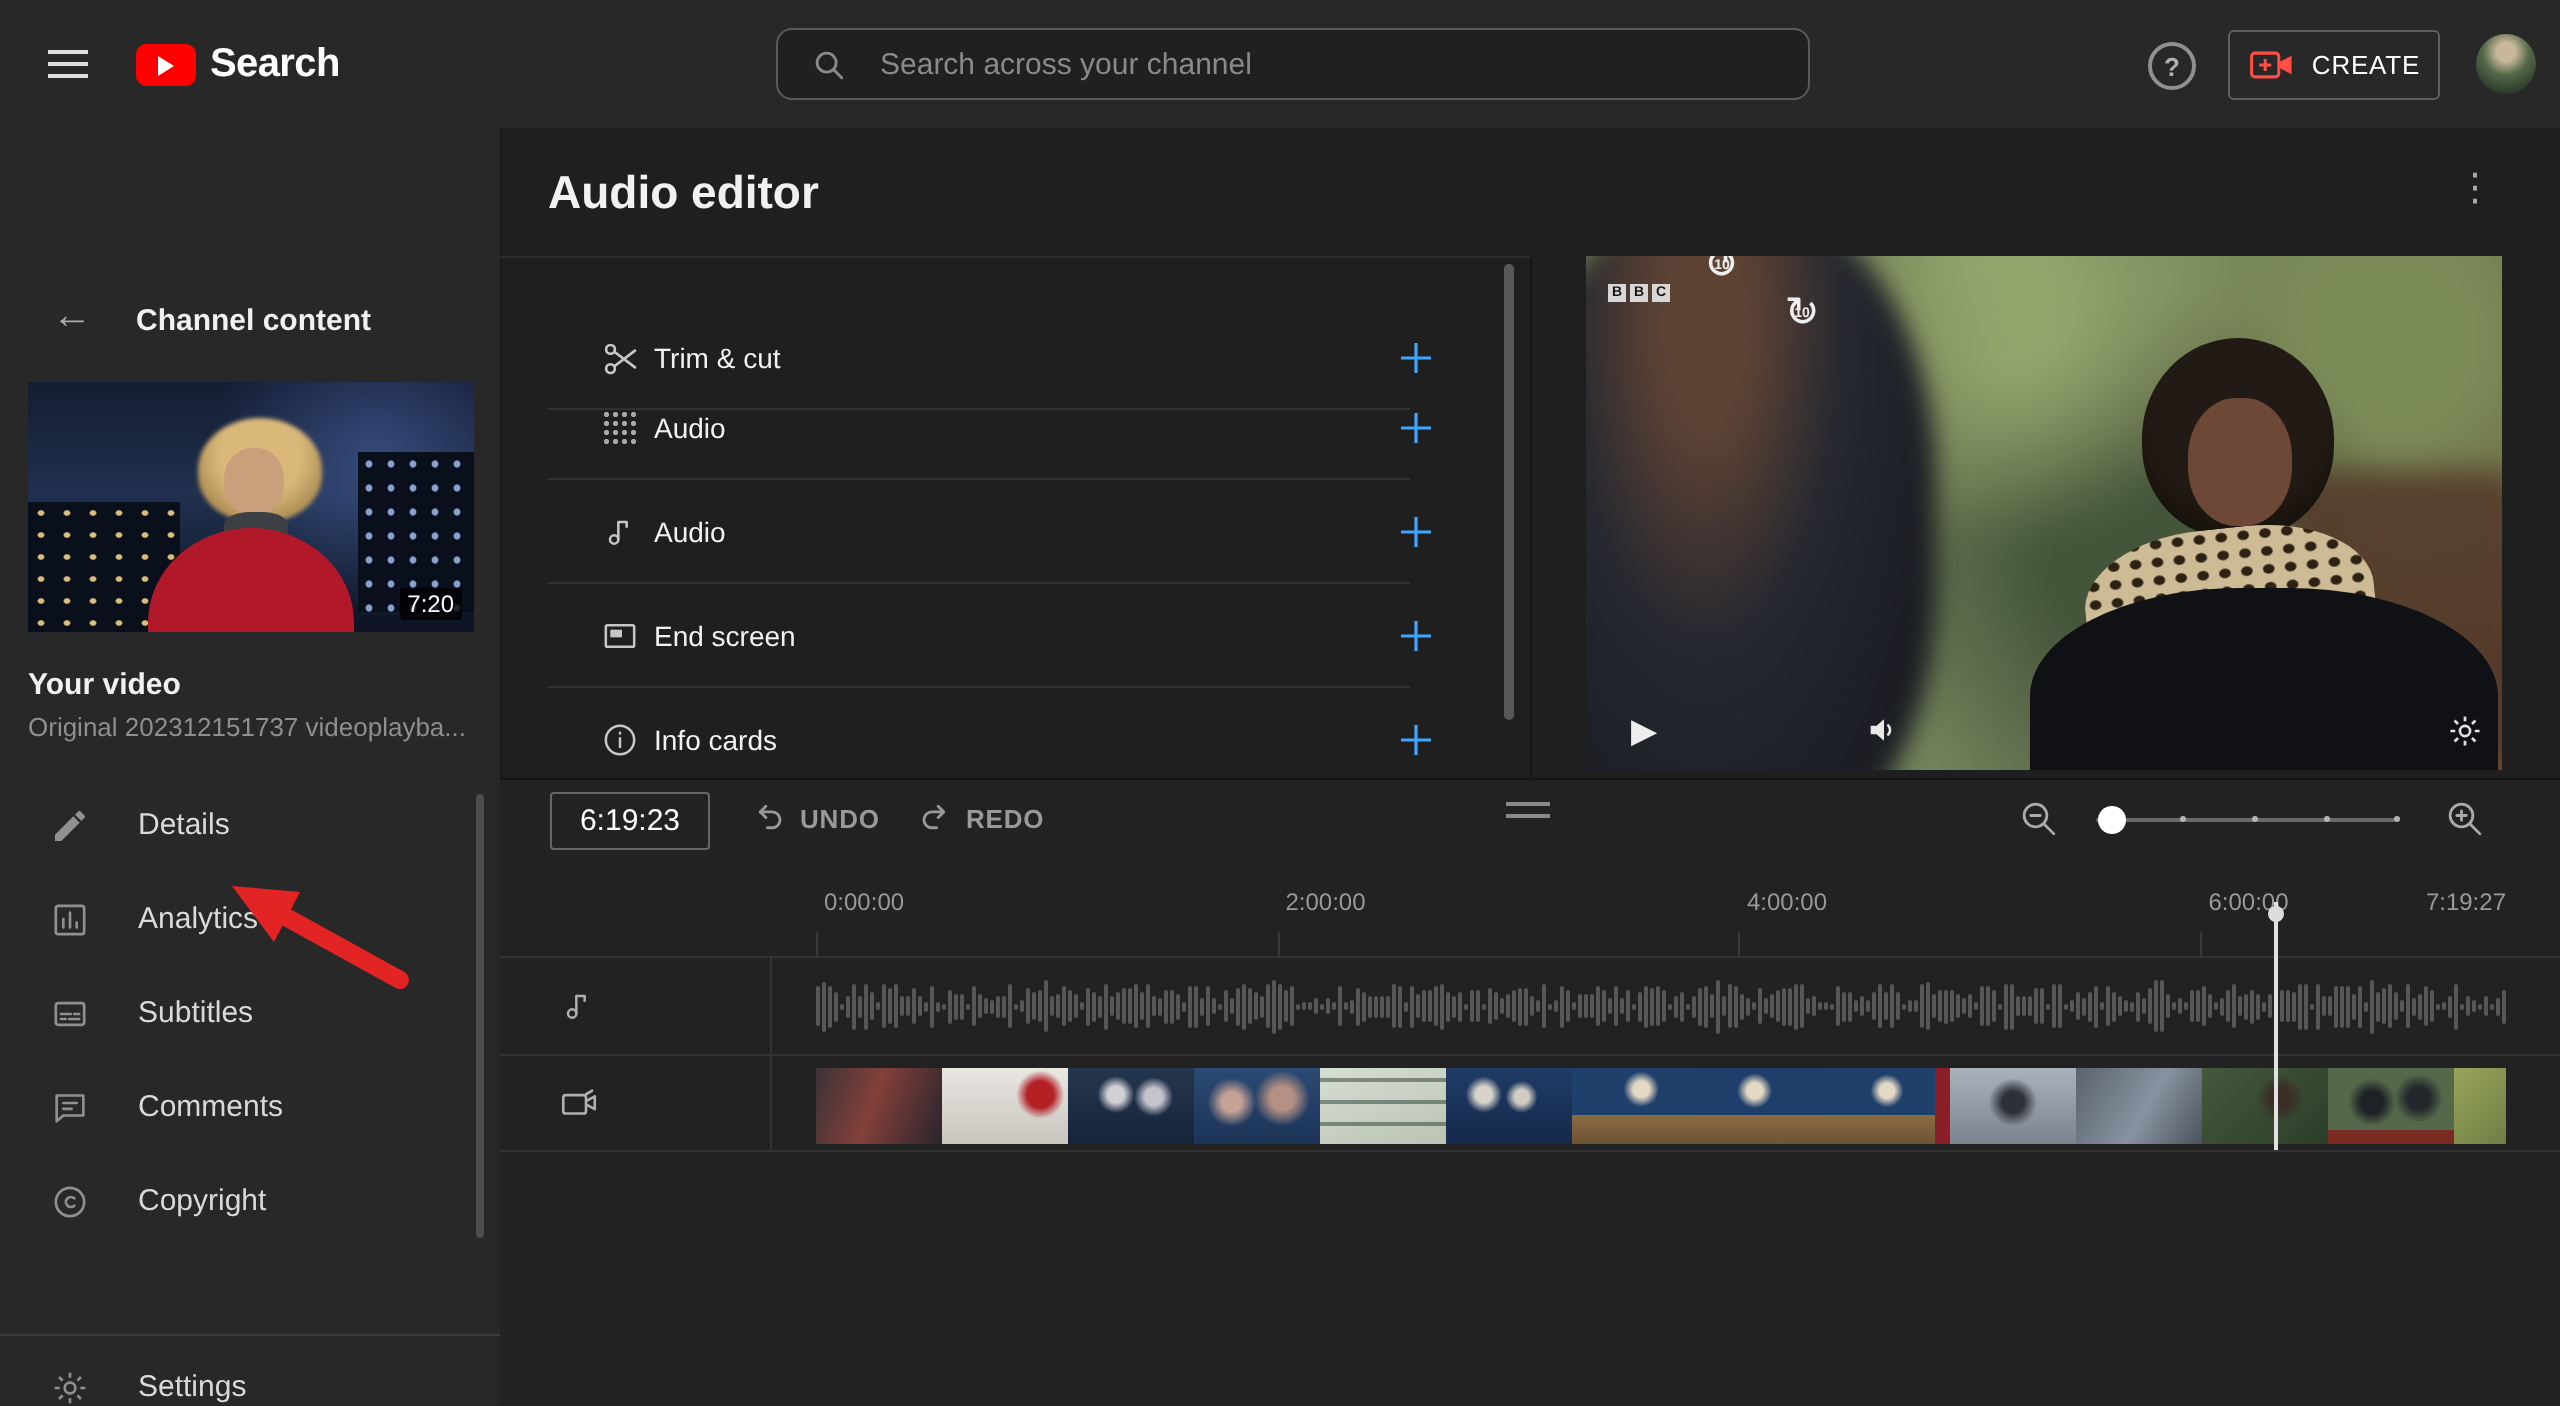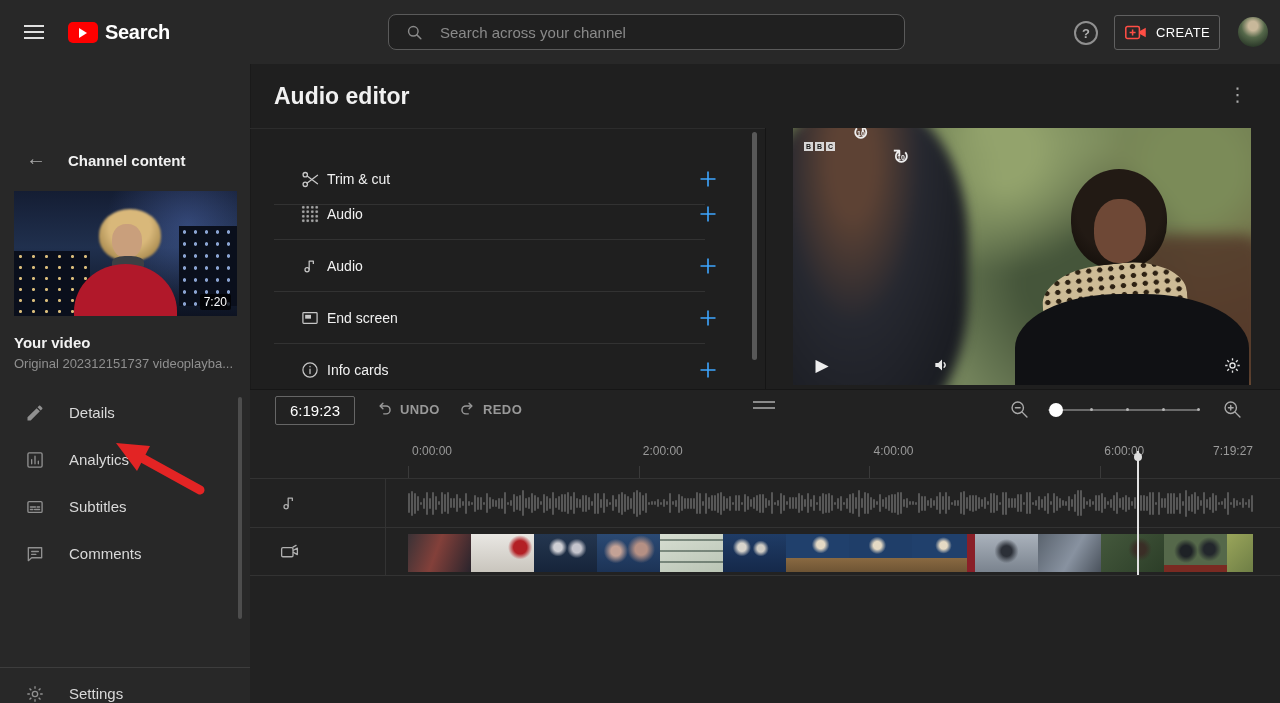--- a/index.html
+++ b/index.html
@@ -221,20 +221,29 @@
         </div>
         <div class="nav-item">
           <span class="nav-icon">
             <svg width="20" height="20" viewBox="0 0 24 24" fill="none" stroke="#909090" stroke-width="1.6">
               <path d="M4 4.5h16v12H8l-4 3.5V4.5z" stroke-linejoin="round"></path>
               <path d="M8 9h8M8 12.5h5" stroke-linecap="round"></path>
             </svg>
           </span>
           <span class="nav-label">Comments</span>
         </div>
+        <div class="nav-item">
+          <span class="nav-icon">
+            <svg width="20" height="20" viewBox="0 0 24 24" fill="none" stroke="#909090" stroke-width="1.6">
+              <circle cx="12" cy="12" r="8.5"></circle>
+              <path d="M14.6 9.8a3 3 0 1 0 0 4.4" stroke-linecap="round"></path>
+            </svg>
+          </span>
+          <span class="nav-label">Copyright</span>
+        </div>
       </div>
     <div id="sidebar-divider" class="abs"></div>
     <div id="sidebar-footer" class="abs">
         <div class="nav-item">
           <span class="nav-icon">
             <svg width="20" height="20" viewBox="0 0 24 24" fill="none" stroke="#909090" stroke-width="1.6">
               <circle cx="12" cy="12" r="3.2"></circle>
               <path d="M12 2.8v3M12 18.2v3M2.8 12h3M18.2 12h3M5.4 5.4l2.2 2.2M16.4 16.4l2.2 2.2M18.6 5.4l-2.2 2.2M7.6 16.4l-2.2 2.2"></path>
             </svg>
           </span>

